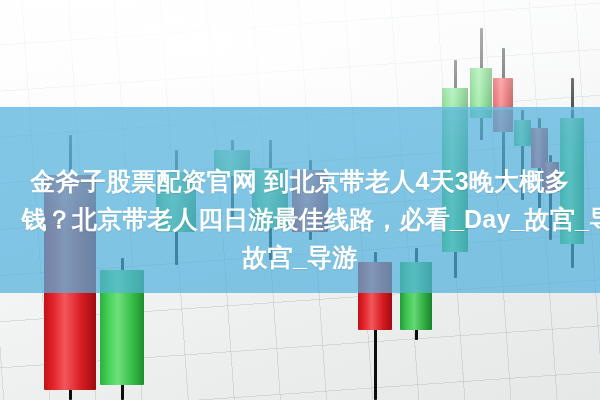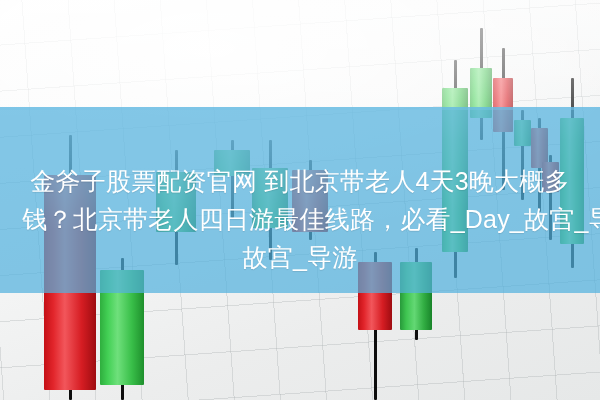--- a/index.html
+++ b/index.html
@@ -89,21 +89,21 @@
     background: rgba(120,196,230,0.45);
   }
 
   
   .headline {
     position: absolute;
     left: 0;
     right: 0;
     text-align: center;
     color: #ffffff;
-    font-weight: 400;
+    font-weight: 700;
     font-size: 25px;
     line-height: 38px;
     letter-spacing: 0.2px;
     white-space: nowrap;
     text-shadow: 0 1px 1px rgba(0,0,0,0.10);
   }
   .headline .ln {
     display: block;
     white-space: nowrap;
   }

